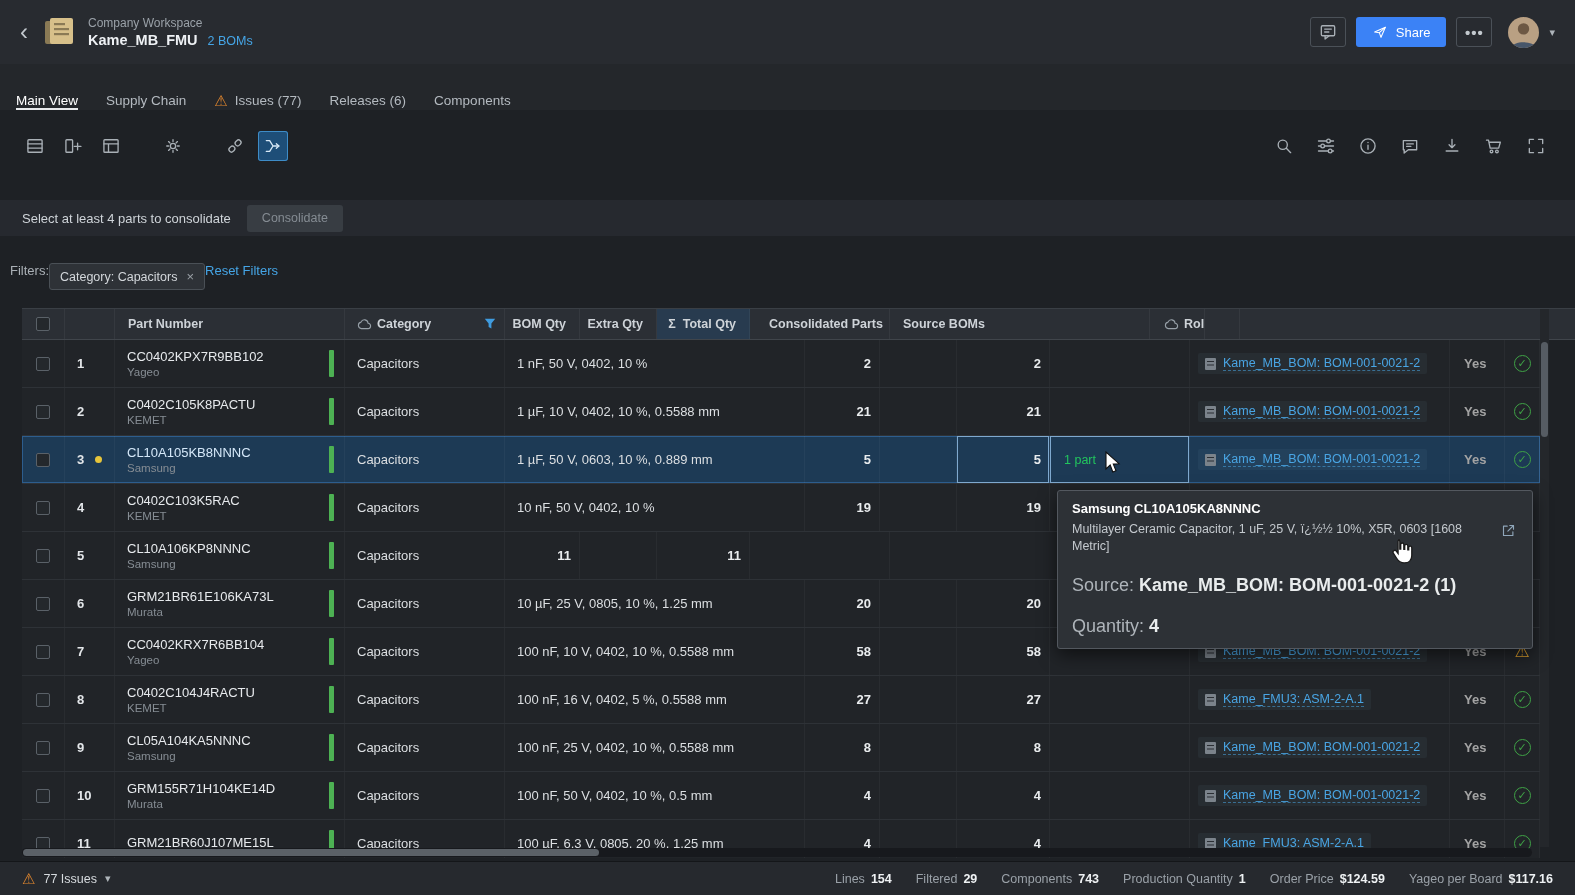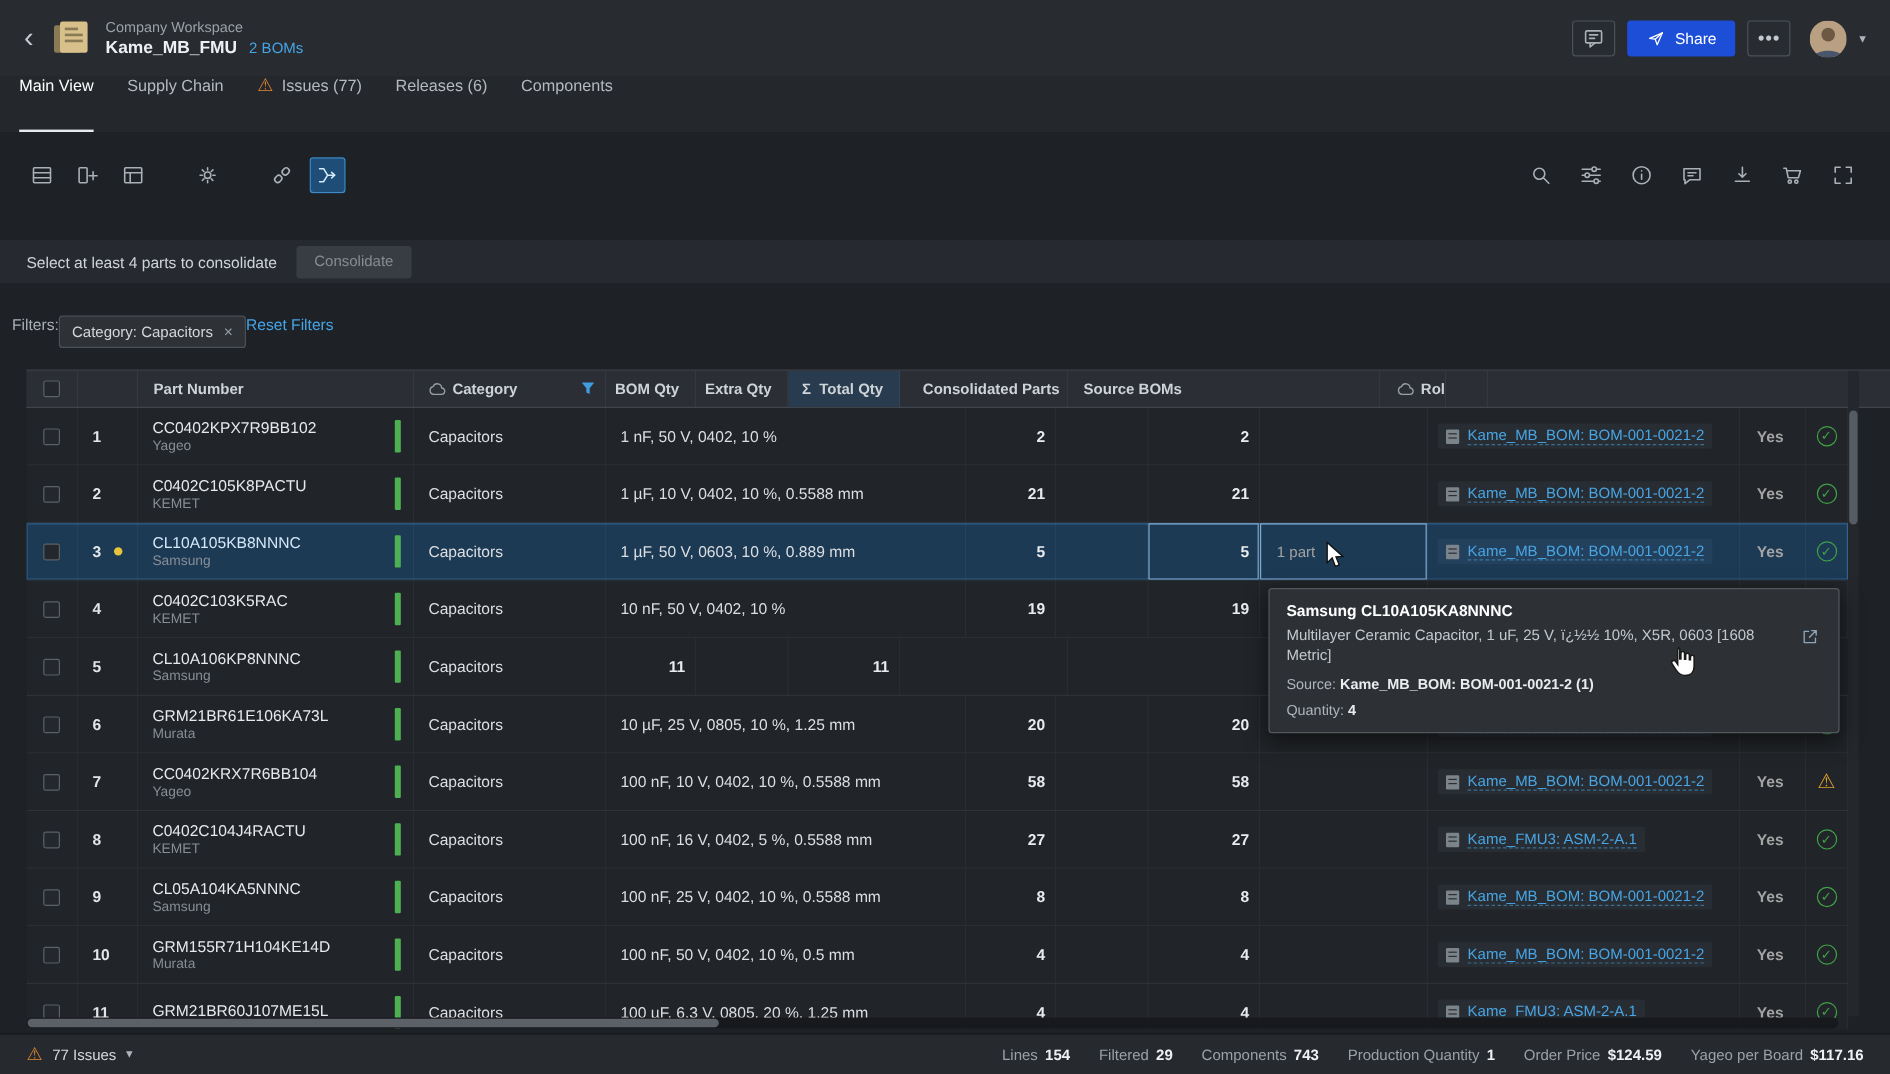--- a/index.html
+++ b/index.html
@@ -14,28 +14,28 @@
   .app-header{position:absolute;top:0;left:0;right:0;height:64px;background:#282b30;display:flex;align-items:center;padding:0 20px;z-index:10}
   .back{color:#c3c9ce;font-size:24px;line-height:1;margin-right:14px;cursor:pointer}
   .ws-icon{margin-right:12px;display:flex}
   .ws-name{font-size:12px;color:#9aa1a8;margin-bottom:2px}
   .title-row{display:flex;align-items:baseline;gap:10px}
   .doc-title{font-size:14.5px;font-weight:bold;color:#eef1f4}
   .boms-link{color:#45a5e6;font-size:12.5px}
   .header-right{margin-left:auto;display:flex;align-items:center;gap:10px}
   .icon-btn{width:36px;height:30px;border:1px solid #4b5158;border-radius:3px;display:flex;align-items:center;justify-content:center;cursor:pointer;background:transparent}
   .dots{color:#c3c9ce;font-size:15px;letter-spacing:1px;font-weight:bold}
-  .share-btn{background:#1d4ed8;color:#fff;height:30px;padding:0 16px;border-radius:3px;display:flex;gap:8px;align-items:center;font-size:13px;cursor:pointer}
+  .share-btn{background:#3b82f6;color:#fff;height:30px;padding:0 16px;border-radius:3px;display:flex;gap:8px;align-items:center;font-size:13px;cursor:pointer}
   .share-btn svg{stroke:#fff;width:16px;height:16px}
   .avatar{width:31px;height:31px;border-radius:50%;overflow:hidden;flex:none;cursor:pointer;margin-left:6px}
   .caret{color:#aeb4ba;font-size:11px;cursor:pointer}
 
   
   .tabs{position:absolute;top:64px;left:0;right:0;height:46px;background:#24272b;display:flex;align-items:stretch;padding:0 16px;gap:28px;z-index:9}
-  .tab{display:flex;align-items:flex-start;gap:7px;color:#b4bac0;font-size:13.5px;border-bottom:2px solid transparent;cursor:pointer}
+  .tab{display:flex;align-items:flex-end;gap:7px;color:#b4bac0;font-size:13.5px;border-bottom:2px solid transparent;cursor:pointer}
   .tab.active{color:#fff;border-bottom-color:#e8eaec}
   .warn-tri{color:#e0862e;font-size:15px;line-height:1}
 
   
   .toolbar{position:absolute;top:112px;left:0;right:0;height:68px;display:flex;align-items:center;padding:0 20px}
   .tb-left,.tb-right{display:flex;align-items:center;gap:8px}
   .tb-right{margin-left:auto;gap:12px;padding-right:4px}
   .tb-btn{width:30px;height:30px;border-radius:3px;display:flex;align-items:center;justify-content:center;cursor:pointer}
   .tb-btn.active{background:#1e4e78;box-shadow:inset 0 0 0 1px #3e8cc7}
   .tb-btn.active svg{stroke:#d7e8f6}
@@ -85,21 +85,21 @@
   .numc{justify-content:flex-end;padding-right:8px}
   .qty{font-weight:bold;color:#e9ecee}
   .rnum{font-weight:bold;color:#e3e6e9}
   .ydot{width:7px;height:7px;border-radius:50%;background:#e7c53b;margin-left:auto;margin-right:4px}
   .part{flex-direction:column;align-items:flex-start;justify-content:center;gap:2px;padding-left:12px;padding-right:24px;position:relative}
   .pn{color:#e7eaed;white-space:nowrap}
   .mfr{font-size:11.5px;color:#868d94;white-space:nowrap}
   .gbar{position:absolute;right:10px;top:10px;bottom:10px;width:5px;background:#4db153;border-radius:1px}
   .cellt{color:#dcdfe2;white-space:nowrap}
   .checkbox{width:14px;height:14px;border:1px solid #5a6168;border-radius:2px;background:#24282c;display:inline-block;flex:none;cursor:pointer}
-  .blue{color:#a3a3a3}
+  .blue{color:#22c55e}
   .cons-link{font-size:12.5px}
   .src-chip{display:flex;align-items:center;gap:7px;background:rgba(120,150,180,.08);padding:3px 7px;border-radius:2px;cursor:pointer}
   .bom-ic{width:11px;height:12px;background:#7b838b;border-radius:1px;position:relative;flex:none}
   .bom-ic::after{content:"";position:absolute;left:2px;right:2px;top:3px;height:1.5px;background:#2b2f34;box-shadow:0 3.5px 0 #2b2f34}
   .src-link{color:#49a5e4;font-size:12.5px;border-bottom:1px dashed rgba(73,165,228,.55);white-space:nowrap}
   .rohs{font-weight:bold;color:#a3a3a3}
   .st-ok{width:17px;height:17px;border:1.5px solid #3fa246;border-radius:50%;color:#3fa246;font-size:11px;display:flex;align-items:center;justify-content:center}
   .st-warn{color:#dfa02c;font-size:17px;line-height:1}
 
   
@@ -107,21 +107,21 @@
   .hthumb{position:absolute;left:1px;top:1px;width:576px;height:7px;background:#5b6167;border-radius:4px}
   .vscroll{position:absolute;left:1540px;top:309px;width:9px;height:538px;background:#24272b;z-index:40}
   .vthumb{position:absolute;top:33px;left:1px;width:7px;height:95px;background:#565c63;border-radius:4px}
 
   
   .tooltip{position:absolute;left:1057px;top:490px;width:476px;background:#2d3136;border:1px solid #53585f;border-radius:3px;box-shadow:0 6px 18px rgba(0,0,0,.55);padding:10px 14px 11px;z-index:50}
   .tt-title{font-weight:bold;color:#fff;font-size:13px;margin-bottom:5px}
   .tt-desc{color:#c4c9ce;font-size:12.5px;line-height:1.35;padding-right:28px;position:relative}
   .tt-open{position:absolute;right:2px;top:2px;cursor:pointer}
   .tt-open svg{stroke:#8fa6ba;width:15px;height:15px}
-  .tt-line{color:#aeb4ba;font-size:12px;margin-top:8px}
+  .tt-line{color:#aeb4ba;font-size:18px;margin-top:20px}
   .tt-line b{color:#e9eced;font-weight:bold}
 
   
   .statusbar{position:absolute;left:0;right:0;bottom:0;height:34px;background:#26292e;border-top:1px solid #141619;display:flex;align-items:center;padding:0 22px;font-size:12.5px;z-index:60}
   .sb-left{display:flex;align-items:center;gap:8px;color:#d6dade;cursor:pointer}
   .sb-right{margin-left:auto;display:flex;gap:24px}
   .stat{display:flex;gap:6px;align-items:center;white-space:nowrap}
   .stat .sl{color:#9aa1a8}
   .stat .sv{color:#eef1f3;font-weight:bold}
 

